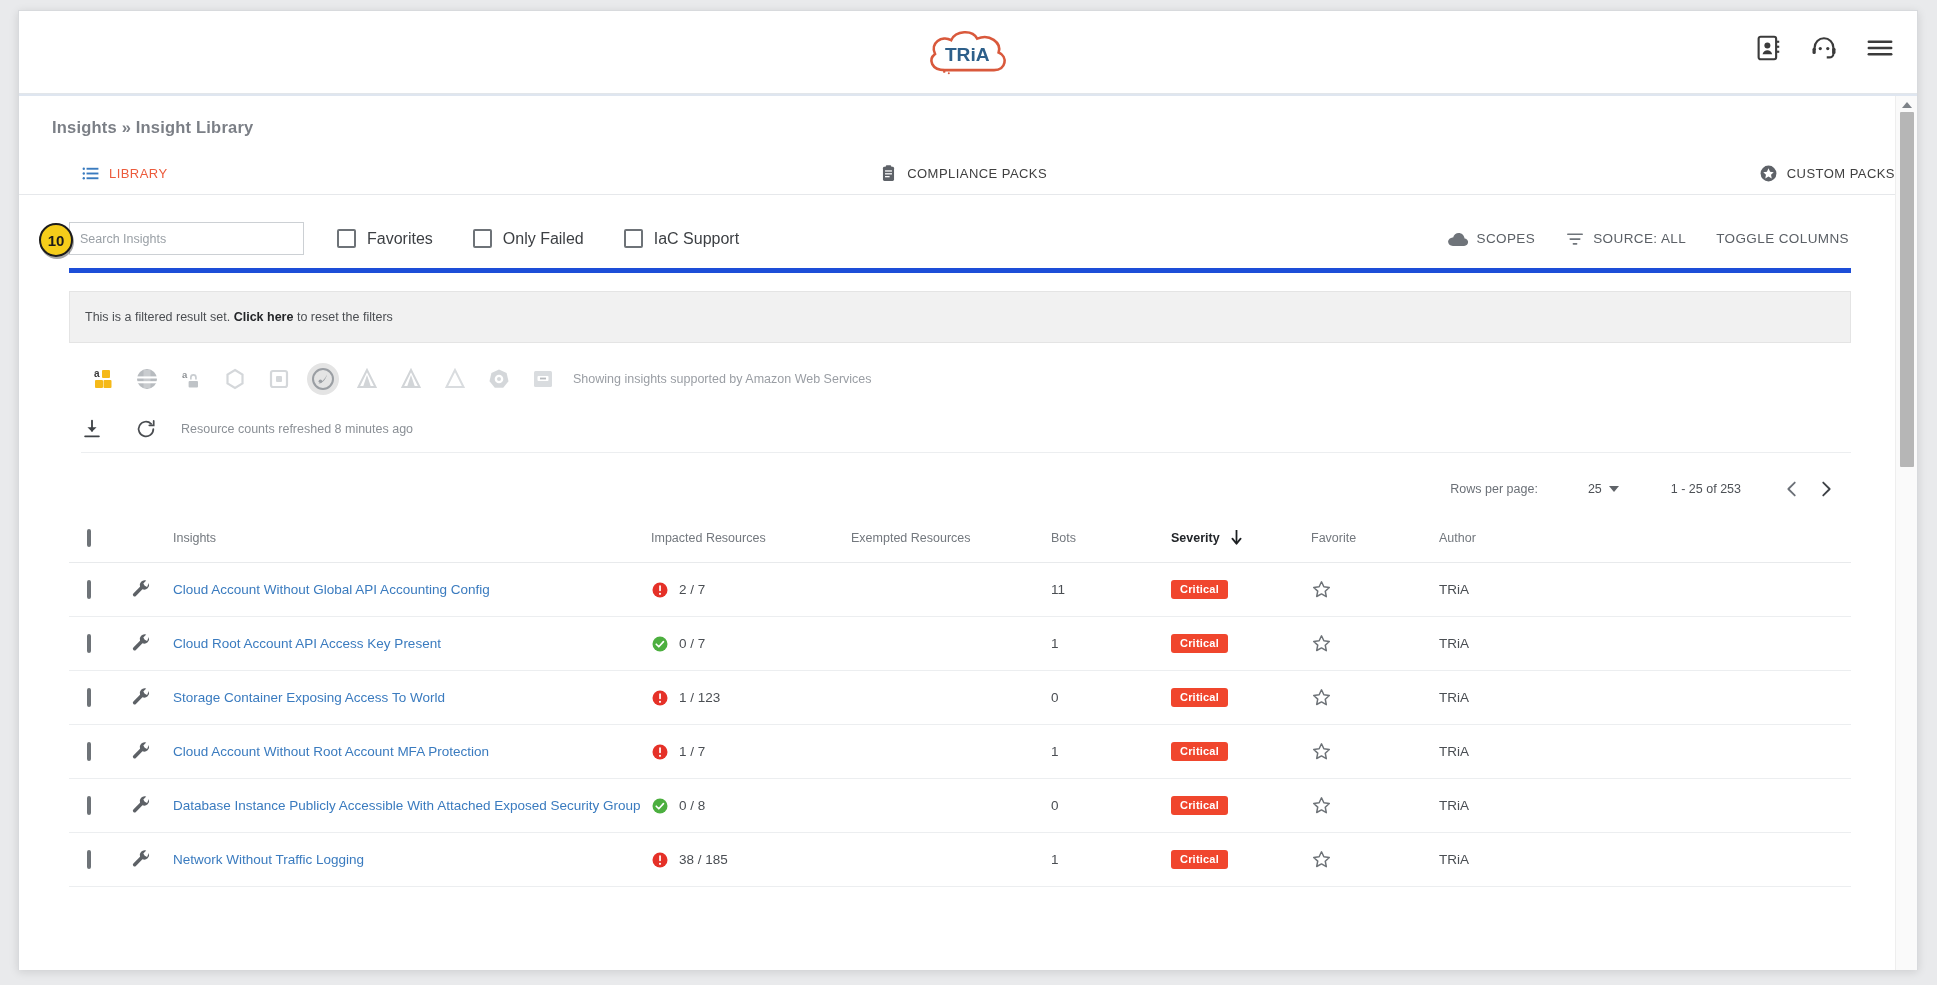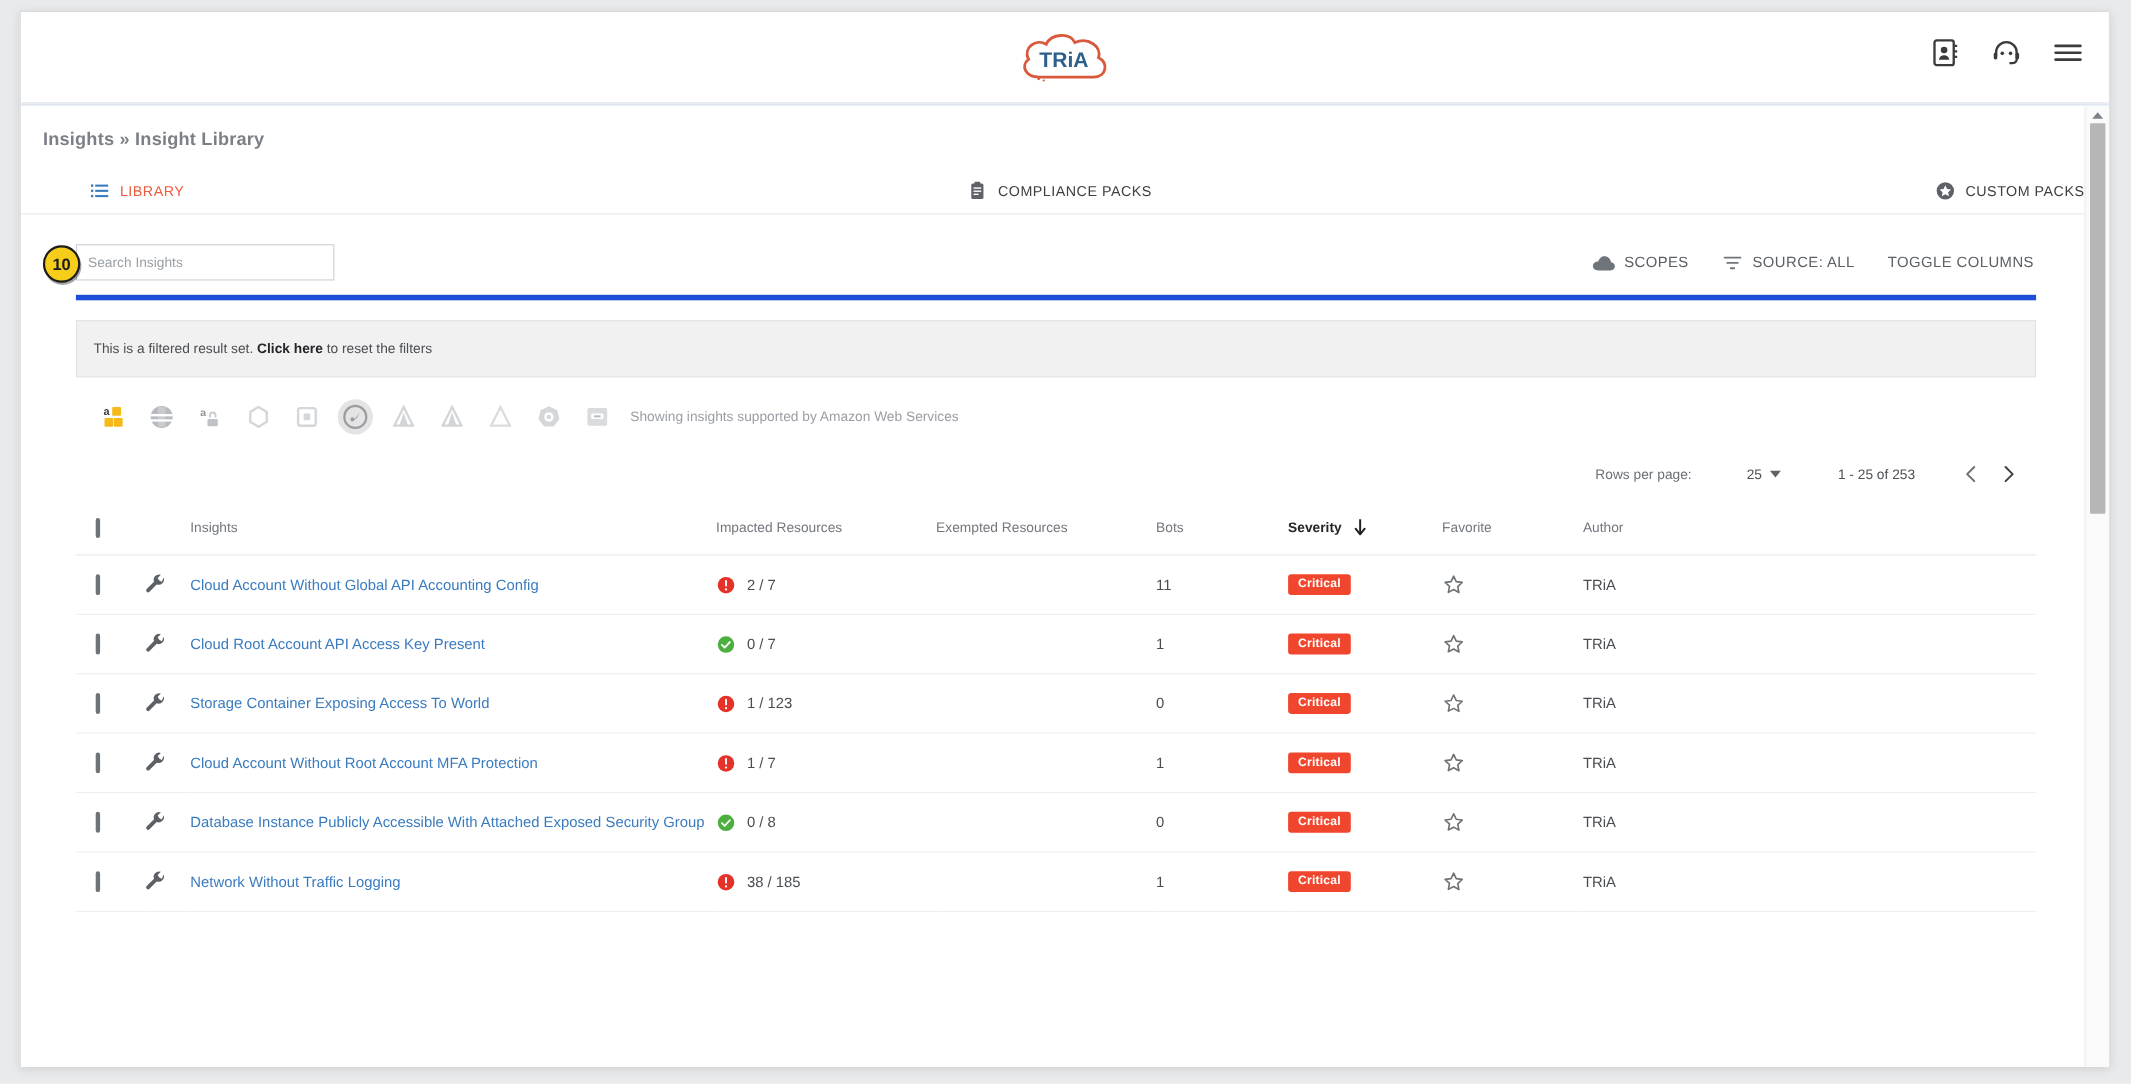--- a/index.html
+++ b/index.html
@@ -54,21 +54,21 @@
     border-top: 2px solid #dfe6f0;
     overflow: hidden;
   }
   .content {
     position: absolute;
     left: 0; top: 0; right: 22px; bottom: 0;
     padding: 0;
   }
 
   .breadcrumb {
-    padding: 22px 0 16px 20px;
+    padding: 22px 0 16px 33px;
     font-size: 16.5px;
     color: #7b7f86;
     font-weight: 600;
     letter-spacing: .2px;
   }
 
   
   .tabs {
     display: flex; align-items: center;
     gap: 44px;
@@ -389,20 +389,34 @@
             </svg>
             <span class="tab-label">CUSTOM PACKS</span>
           </div>
         </div>
 
         <div class="toolbar">
           <div class="badge-10">10</div>
 
           <input class="search-box" type="text" placeholder="Search Insights" style="">
 
+          <div class="chk-group">
+            <div class="chk">
+              <span class="chk-box"></span>
+              <span class="chk-label">Favorites</span>
+            </div>
+            <div class="chk">
+              <span class="chk-box"></span>
+              <span class="chk-label">Only Failed</span>
+            </div>
+            <div class="chk">
+              <span class="chk-box"></span>
+              <span class="chk-label">IaC Support</span>
+            </div>
+          </div>
 
           <div class="toolbar-right">
             <div class="tb-act">
               <svg width="22" height="16" viewBox="0 0 24 17">
                 <path d="M6.4 16h12.2c2.8 0 4.4-1.9 4.4-4.1 0-2.1-1.6-3.9-3.8-4C18.6 4.4 16 2 12.8 2 9.8 2 7.3 4.1 6.7 6.9 3.7 7 1.2 9 1.2 11.6 1.2 14.1 3.4 16 6.4 16z" fill="#6f747a"></path>
               </svg>
               <span class="tb-act-label">SCOPES</span>
             </div>
             <div class="tb-act">
               <svg width="20" height="16" viewBox="0 0 24 20">
@@ -495,20 +509,36 @@
                 <rect x="3" y="4" width="18" height="16" rx="1.5" fill="#d9dcdf"></rect>
                 <rect x="6.5" y="9" width="11" height="5" rx="1" fill="#ffffff"></rect>
                 <rect x="9" y="10.6" width="6" height="1.8" fill="#b7babd"></rect>
               </svg>
             </div>
           </div>
 
           <div class="prov-note">Showing insights supported by Amazon Web Services</div>
         </div>
 
+        <div class="refresh-row">
+          <div class="rr-ico">
+            <svg viewBox="0 0 24 24" width="22" height="22" fill="none" stroke="#3f4347" stroke-width="2" stroke-linecap="round">
+              <line x1="12" y1="3" x2="12" y2="14"></line>
+              <path d="M7 10l5 5 5-5" fill="#3f4347" stroke="none"></path>
+              <line x1="4.5" y1="20" x2="19.5" y2="20"></line>
+            </svg>
+          </div>
+          <div class="rr-ico">
+            <svg viewBox="0 0 24 24" width="22" height="22" fill="none" stroke="#4a4d51" stroke-width="1.9" stroke-linecap="round">
+              <path d="M20 12a8 8 0 1 1-2.4-5.7"></path>
+              <path d="M20.4 3.2V8h-4.8"></path>
+            </svg>
+          </div>
+          <div class="rr-text">Resource counts refreshed 8 minutes ago</div>
+        </div>
 
         <div class="pager">
           <span class="pg-label">Rows per page:</span>
           <div class="pg-rows">
             <span class="pg-rows-val">25</span>
             <span class="pg-caret"></span>
           </div>
           <span class="pg-range">1 - 25 of 253</span>
           <div class="pg-arrow first">
             <svg viewBox="0 0 24 24" width="22" height="22" fill="none" stroke="#6b7077" stroke-width="2" stroke-linecap="round" stroke-linejoin="round">

